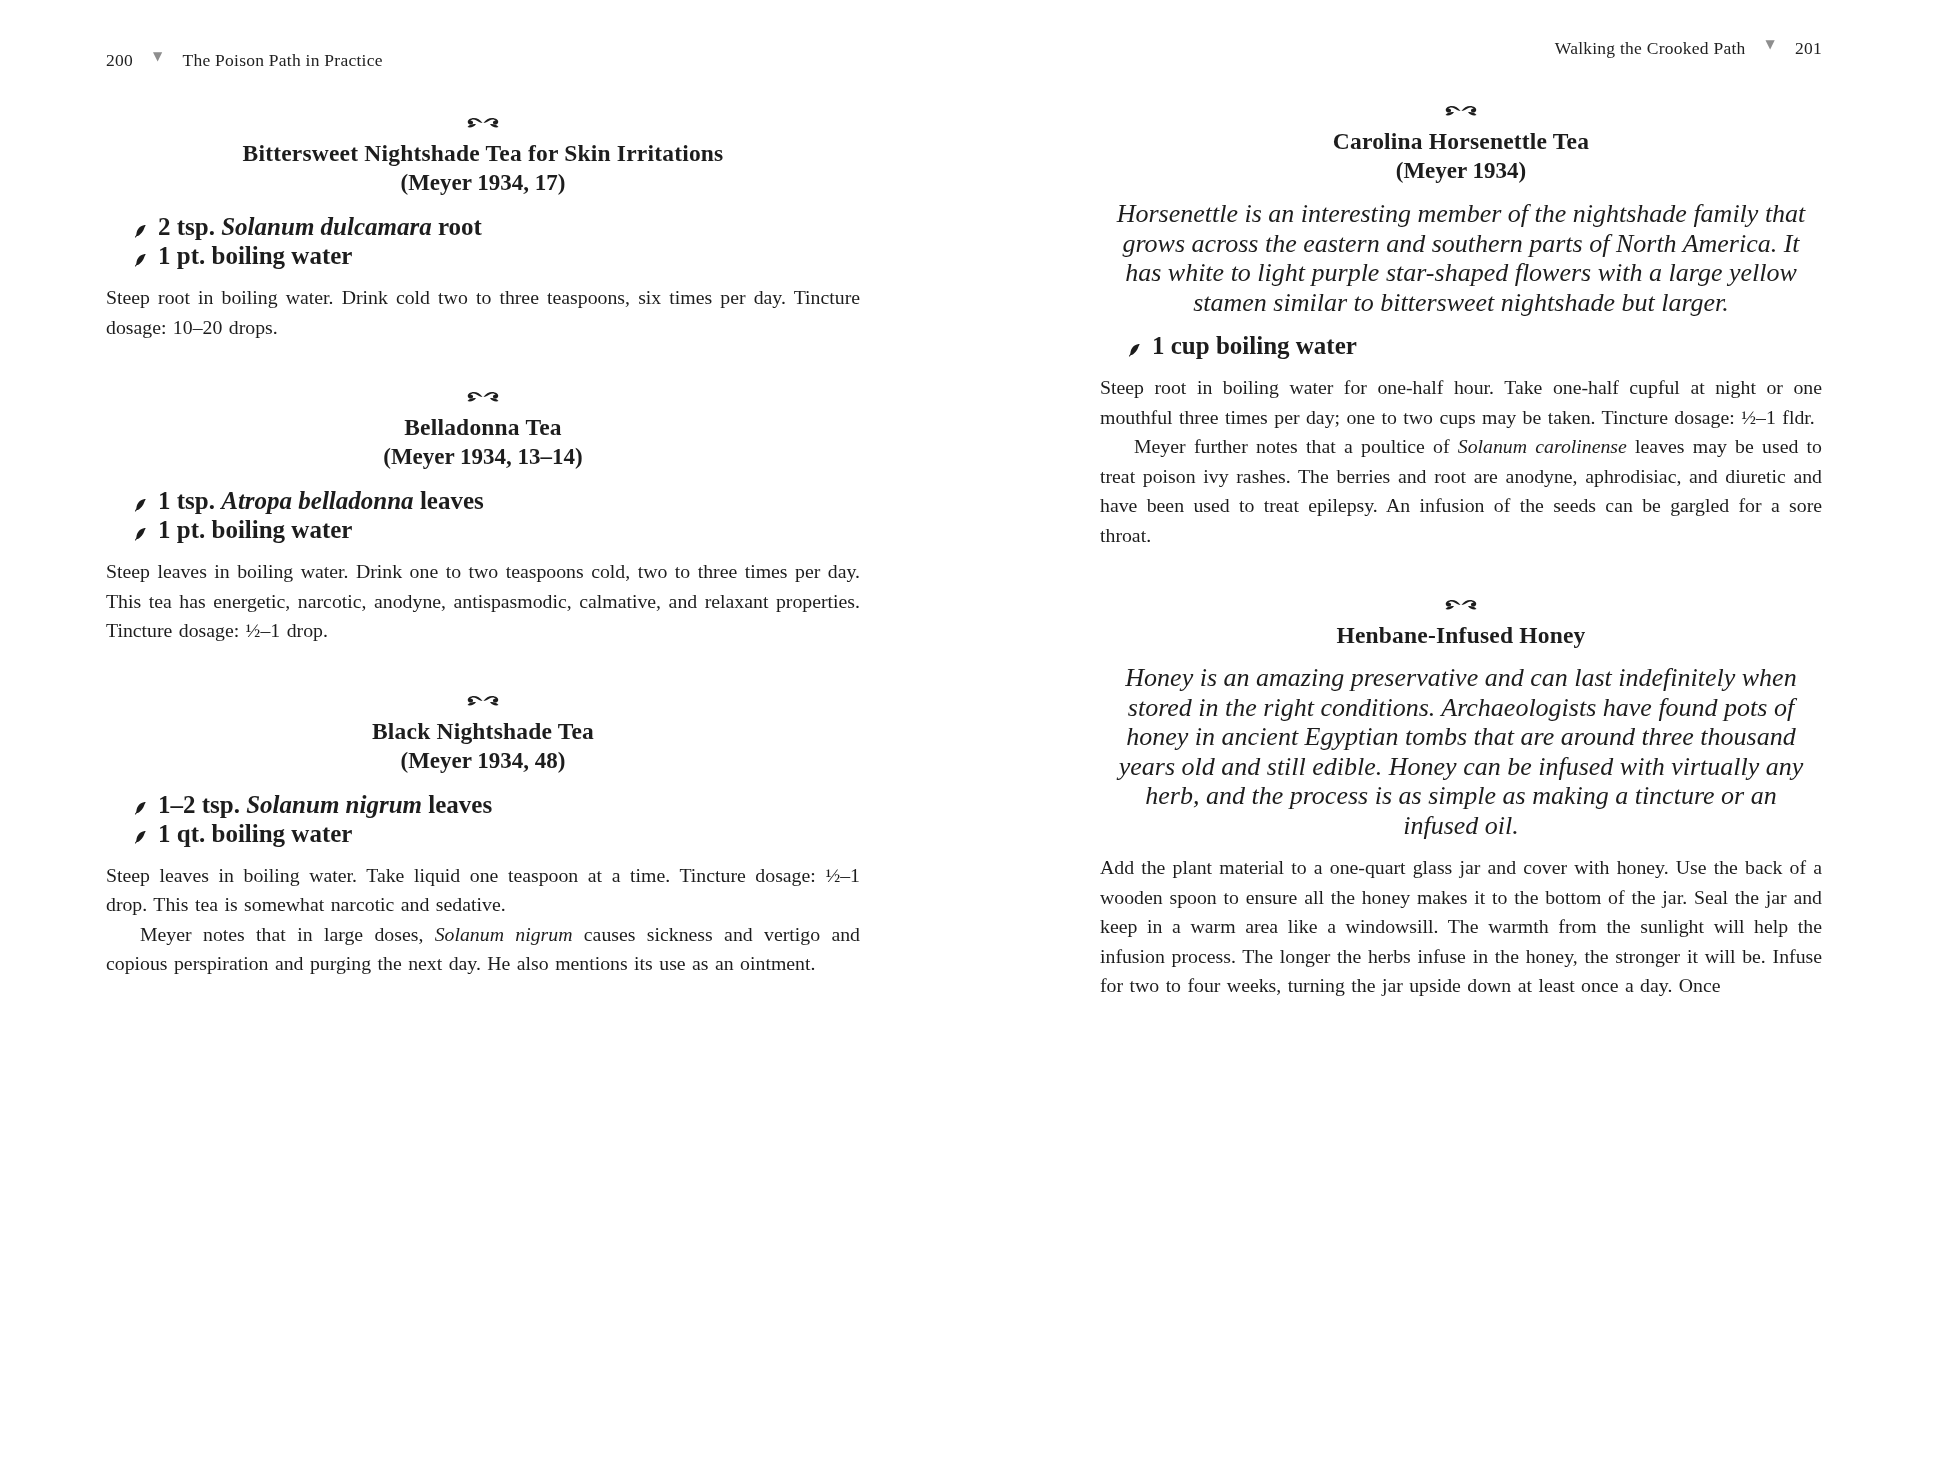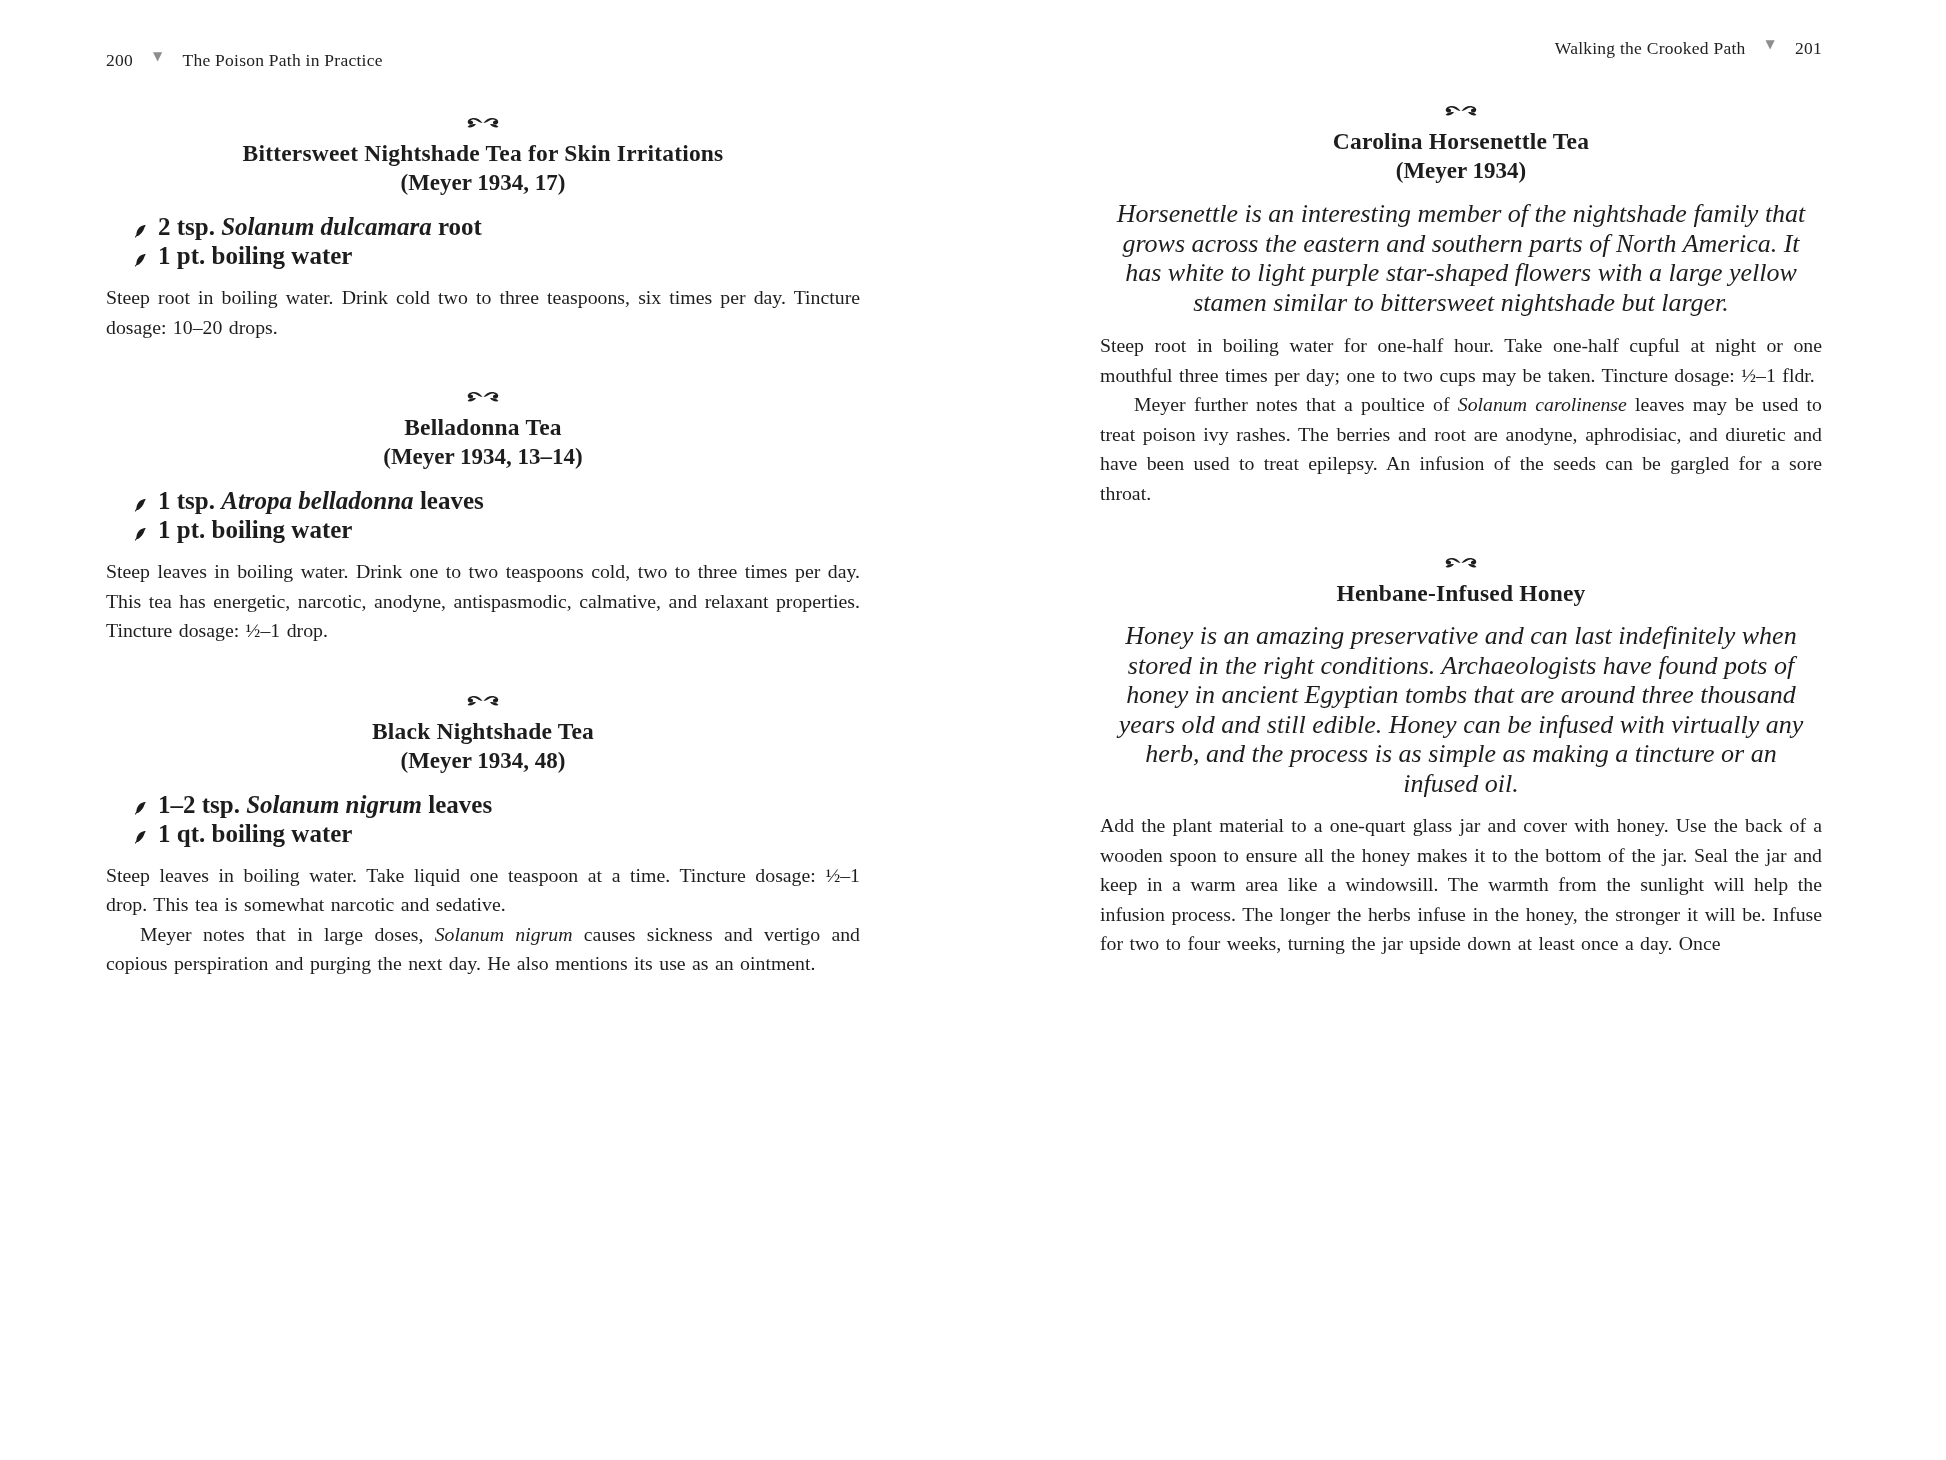--- a/index.html
+++ b/index.html
@@ -179,20 +179,27 @@
       <g transform="scale(-1,1) translate(-76,0)">
         <path d="M39 14 C45 4 58 1 66 7 C70 10 69 16 64 17 C60 18 57 15 58 12 C59 10 61 9 63 10 C62 7 56 6 51 9 C46 12 43 14 39 14 Z"></path>
         <path d="M52 16 C58 15 66 17 69 22 C64 24 55 22 52 16 Z"></path>
       </g>
     </g>
   </svg></div>
           <h2 class="title">Carolina Horsenettle Tea</h2>
           <div class="subtitle">(Meyer 1934)</div>
           <div class="intro"><span>Horsenettle is an interesting member of the nightshade family that grows across the eastern and southern parts of North America. It has white to light purple star-shaped flowers with a large yellow stamen similar to bittersweet nightshade but larger.</span></div>
           <ul class="ingredients">
+            <li class="ingredient">
+              <span class="leaf"><svg width="13" height="14" viewBox="0 0 26 28" aria-hidden="true">
+    <path fill="#1d1d1d" d="M22 2 C10 4 4 12 5 24 C7 24 10 23 12 21 C18 16 21 10 22 2 Z"></path>
+    <path fill="none" stroke="#1d1d1d" stroke-width="2.2" stroke-linecap="round" d="M3 26 C8 18 15 10 22 3"></path>
+  </svg></span>
+              <span class="ing-text"><span>1 cup boiling water</span></span>
+            </li>
           </ul>
           <p class="body-para"><span>Steep root in boiling water for one-half hour. Take one-half cupful at night or one mouthful three times per day; one to two cups may be taken. Tincture dosage: ½–1 fldr.</span></p>
           <p class="body-para indented"><span>Meyer further notes that a poultice of </span><em>Solanum carolinense</em><span> leaves may be used to treat poison ivy rashes. The berries and root are anodyne, aphrodisiac, and diuretic and have been used to treat epilepsy. An infusion of the seeds can be gargled for a sore throat.</span></p>
         </section>
         <section class="section">
           <div class="ornament"><svg width="38" height="14" viewBox="0 0 76 28" aria-hidden="true">
     <g fill="#1d1d1d">
       <path d="M39 14 C45 4 58 1 66 7 C70 10 69 16 64 17 C60 18 57 15 58 12 C59 10 61 9 63 10 C62 7 56 6 51 9 C46 12 43 14 39 14 Z"></path>
       <path d="M52 16 C58 15 66 17 69 22 C64 24 55 22 52 16 Z"></path>
       <g transform="scale(-1,1) translate(-76,0)">

